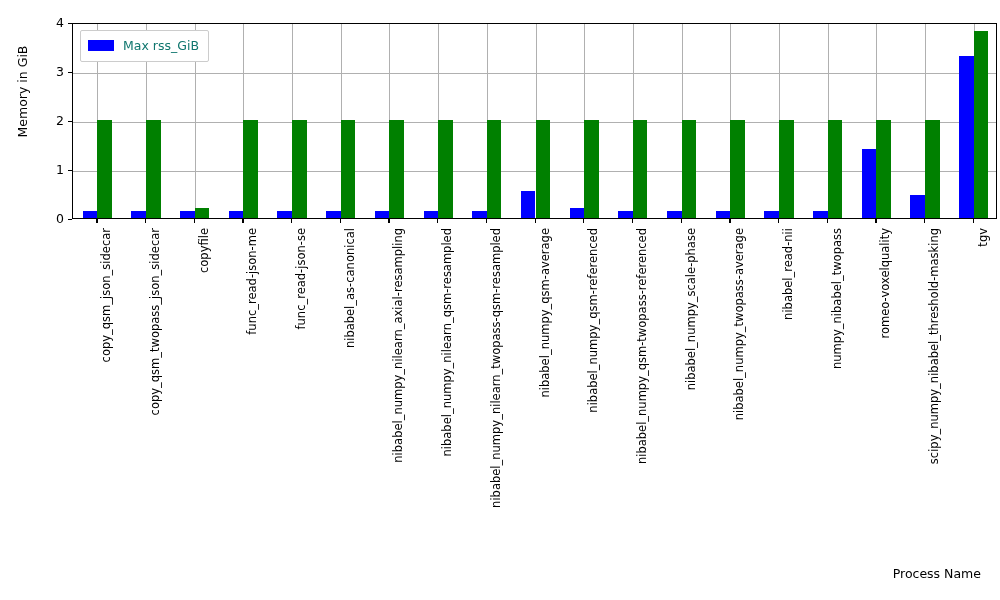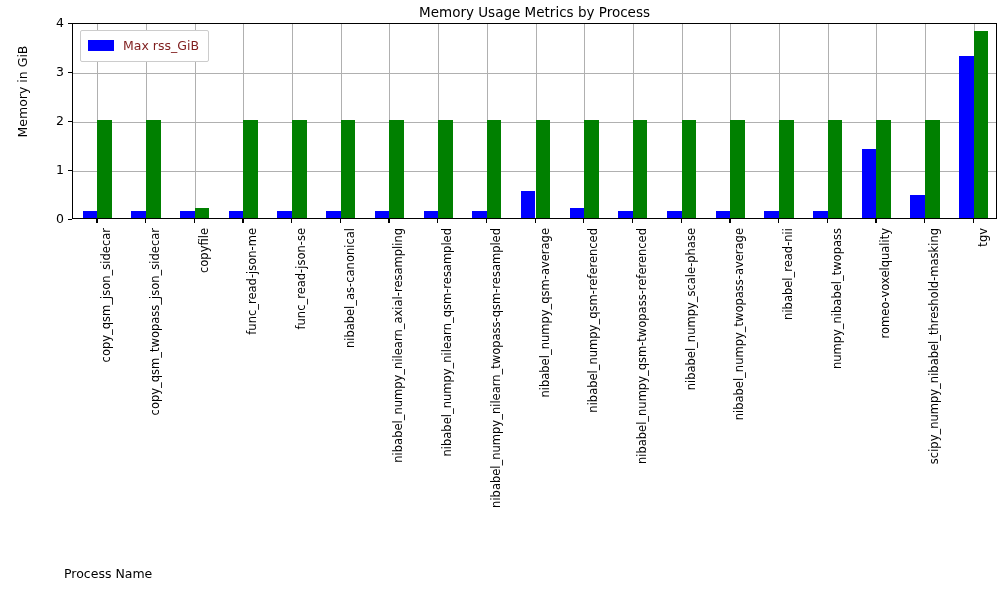--- a/index.html
+++ b/index.html
@@ -112,24 +112,24 @@
     top: 228px;
     font-size: 11.5px;
     color: #000000;
     white-space: nowrap;
     transform-origin: left top;
     transform: rotate(-90deg) translateX(-100%);
     line-height: 11px;
   }
   #xlabel {
     position: absolute;
-    left: 64px;
+    left: 56px;
     top: 566px;
     width: 925px;
-    text-align: left;
+    text-align: right;
     font-size: 12.5px;
     color: #000000;
   }
 
   
   #legend {
     position: absolute;
     left: 80px;
     top: 30px;
     background: #ffffff;
@@ -146,30 +146,29 @@
   .legend-swatch {
     width: 26px;
     height: 11px;
     margin-right: 9px;
     flex: none;
   }
   .legend-swatch.blue  { background: #0000ff; }
   .legend-swatch.green { background: #008000; }
   .legend-text {
     font-size: 12.5px;
-    color: #7f1d1d;
+    color: #0f766e;
     white-space: nowrap;
   }
 </style>
 </head>
 <body>
 
 <div id="figure">
 
-  <div id="chart-title">Memory Usage Metrics by Process</div>
 
   <div id="ylabel">Memory in GiB</div>
   <div id="xlabel">Process Name</div>
 
   <div id="y-ticks">
       <div class="ytick-mark" style="top: 219px;"></div>
       <div class="ytick-label" style="top: 213px; right: 936px;">0</div>
       <div class="ytick-mark" style="top: 170px;"></div>
       <div class="ytick-label" style="top: 164px; right: 936px;">1</div>
       <div class="ytick-mark" style="top: 121px;"></div>

